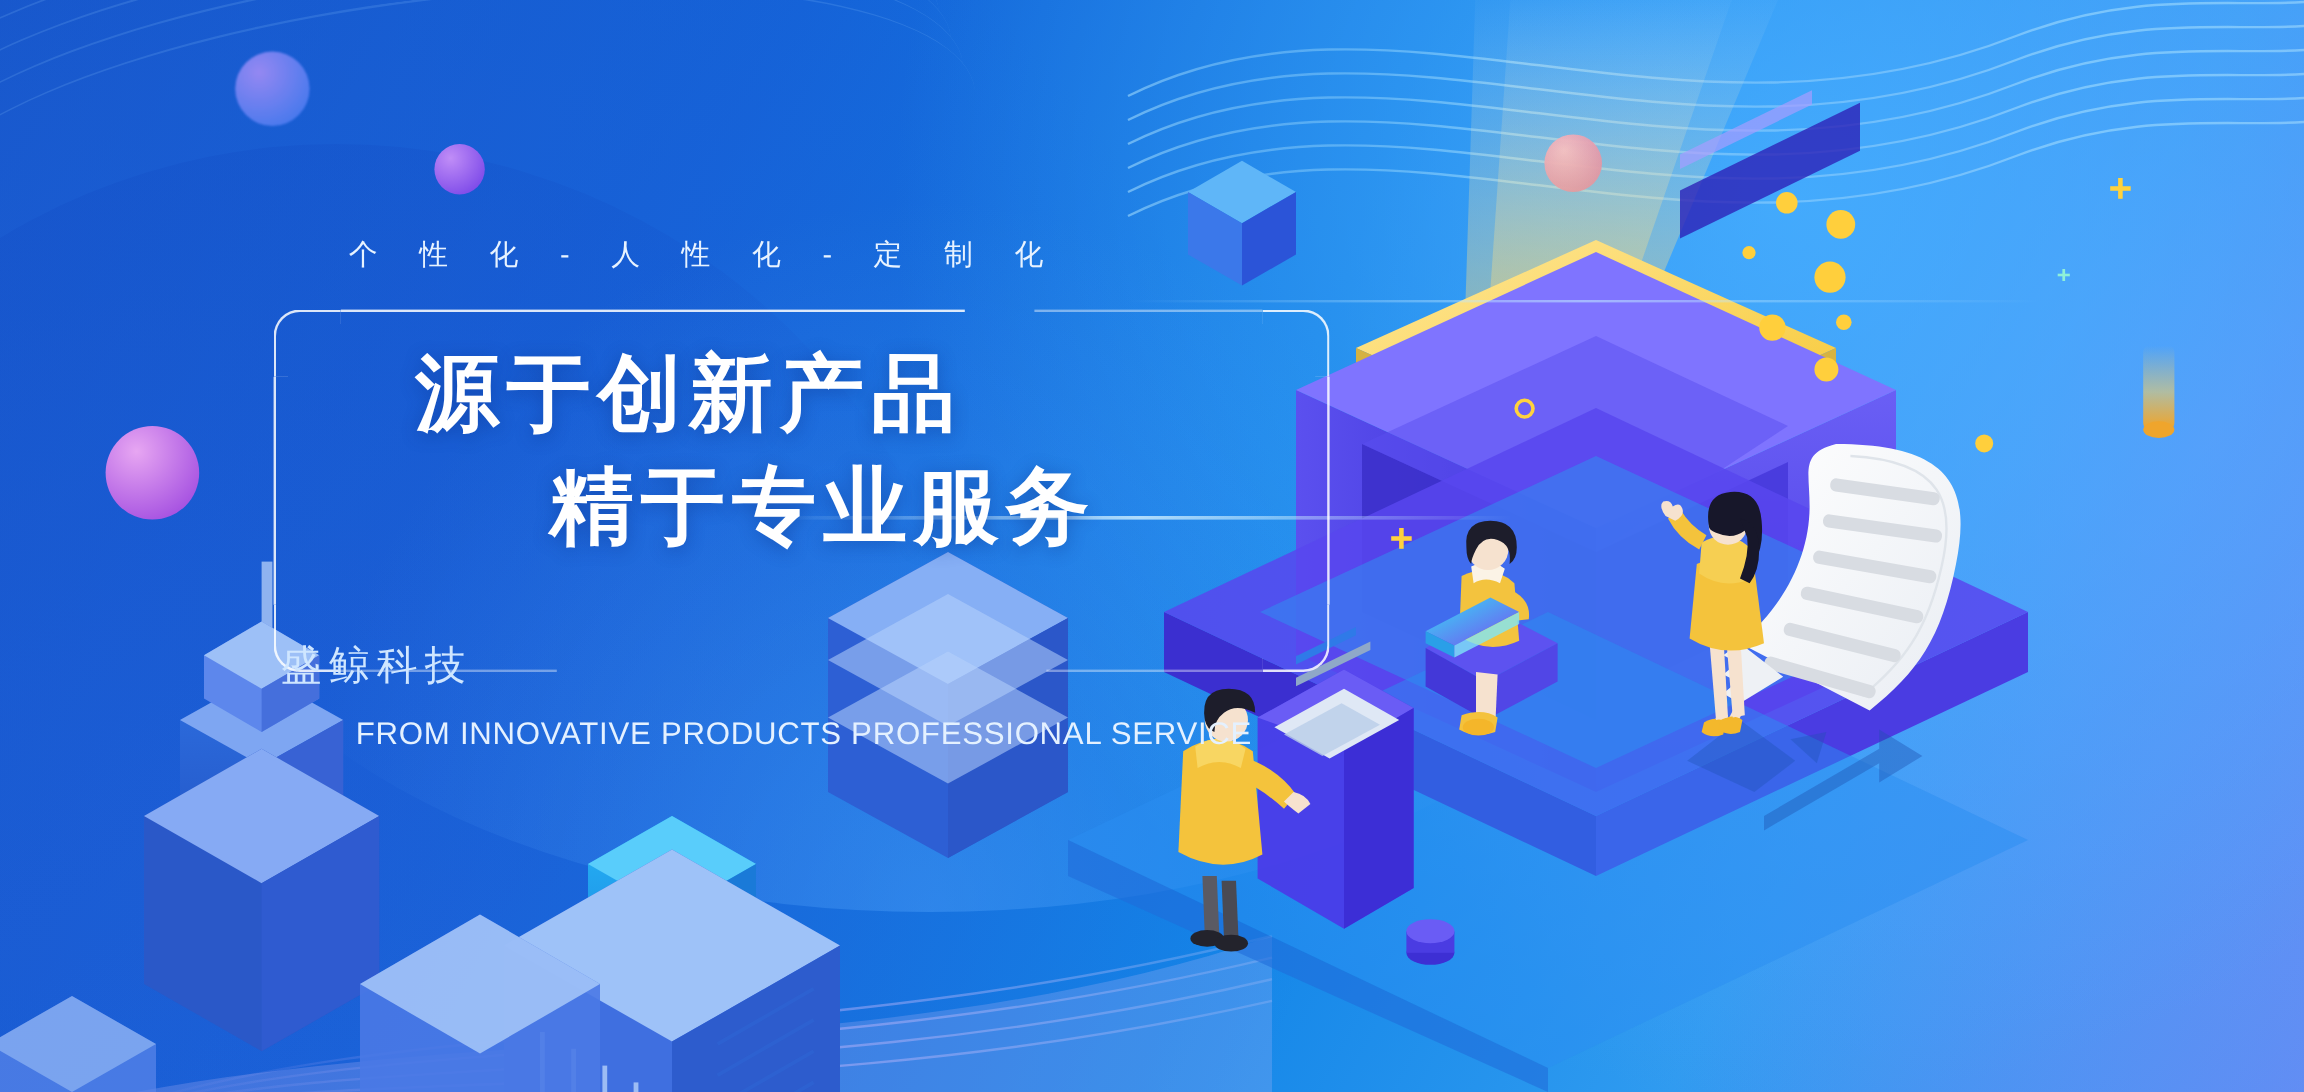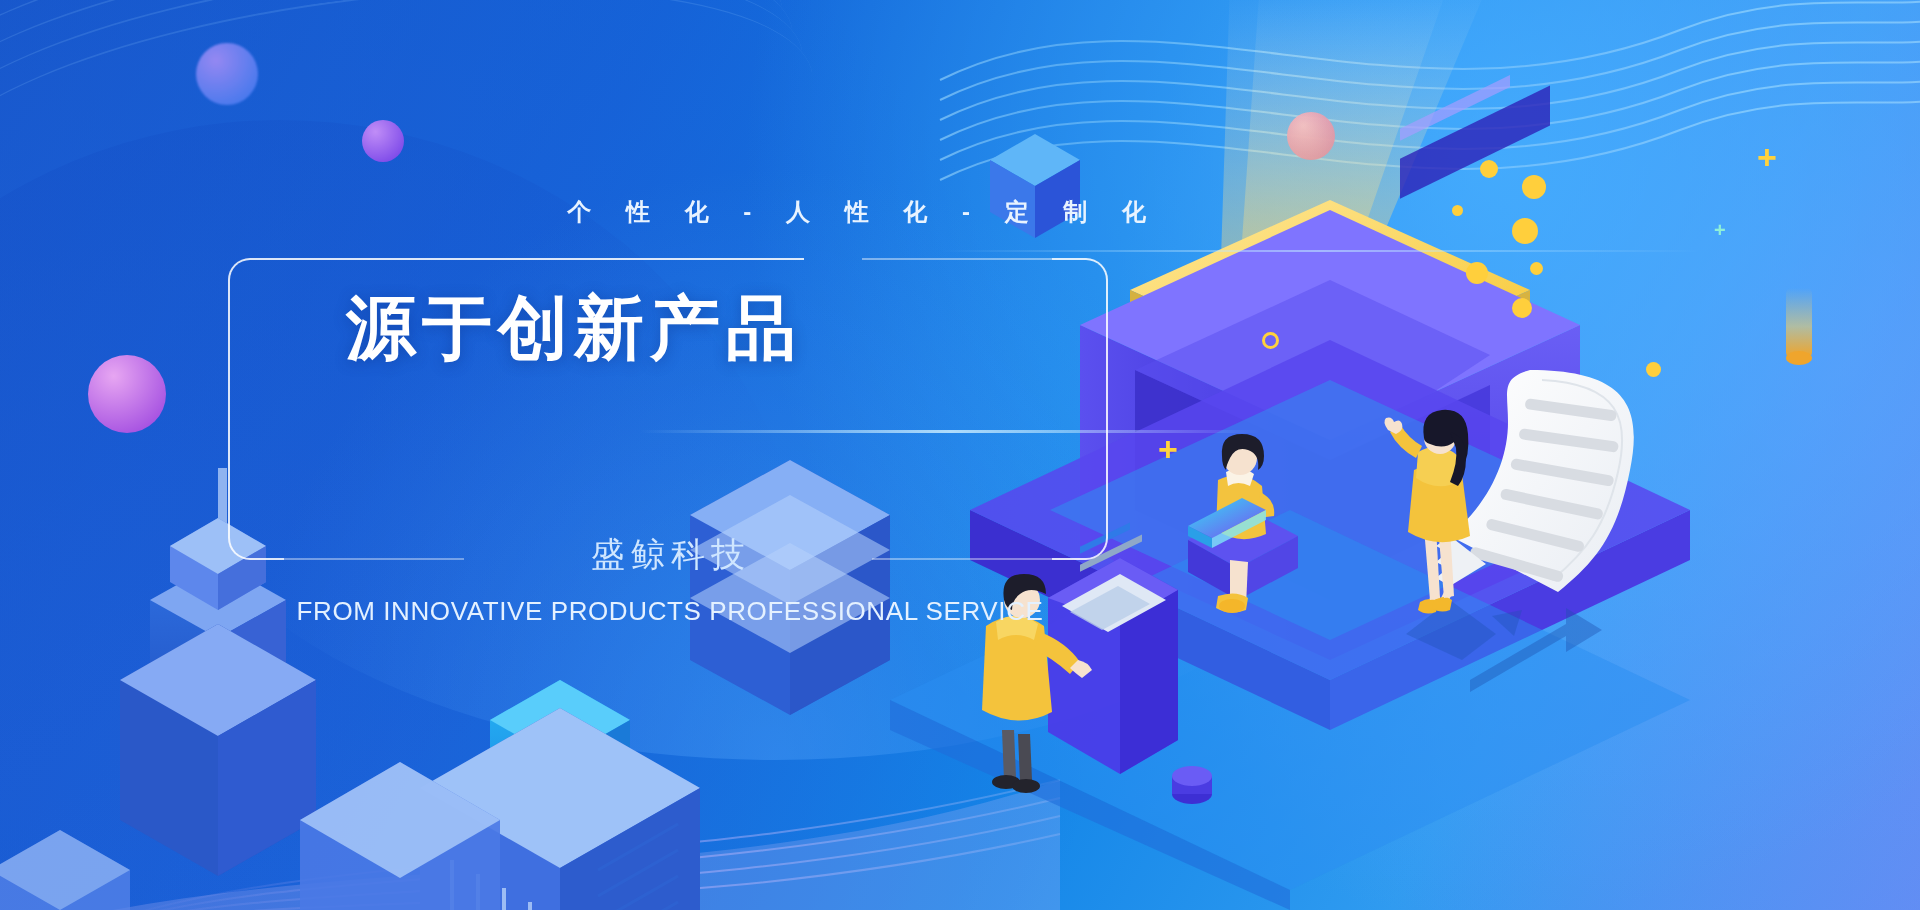--- a/index.html
+++ b/index.html
@@ -57,30 +57,30 @@
   .frame .edge{ position:absolute; background:rgba(255,255,255,.85); }
   .frame .corner{ position:absolute; border:2px solid rgba(255,255,255,.85); }
 
   
   .sheen{ position:absolute; left:640px; top:430px; width:620px; height:3px;
     background:linear-gradient(90deg, rgba(255,255,255,0), rgba(200,235,255,.85), rgba(255,255,255,0)); }
   .sheen2{ position:absolute; left:940px; top:250px; width:760px; height:2px;
     background:linear-gradient(90deg, rgba(255,255,255,0), rgba(190,230,255,.6), rgba(255,255,255,0)); }
 
   
-  .tagline{ position:absolute; left:0; top:196px; width:1160px; text-align:right;
-    color:#e8f3ff; font-size:24px; letter-spacing:14px; text-indent:14px; font-weight:700; }
+  .tagline{ position:absolute; left:0; top:196px; width:1160px; text-align:center;
+    color:#e8f3ff; font-size:24px; letter-spacing:14px; text-indent:14px; font-weight:400; }
 
   .headline{ position:absolute; left:228px; top:282px; width:880px; }
   .h-line{ color:#ffffff; font-weight:700; font-size:70px; line-height:1.34;
     letter-spacing:6px; text-shadow:0 2px 14px rgba(10,50,140,.45); }
   .h-l1{ padding-left:118px; }
   .h-l2{ padding-left:230px; }
 
-  .company{ position:absolute; left:228px; top:532px; width:880px; text-align:center;
+  .company{ position:absolute; left:228px; top:532px; width:880px; text-align:left;
     color:#cfe6ff; font-size:34px; letter-spacing:6px; text-indent:6px; }
   .subtitle{ position:absolute; left:170px; top:596px; width:1000px; text-align:center;
     color:#e4f1ff; font-size:26px; font-weight:400; letter-spacing:.6px; }
 
   svg{ display:block; overflow:visible; }
 </style>
 </head>
 <body>
 
 <div class="banner">
@@ -386,18 +386,19 @@
     <div class="corner" style="left:0;bottom:0;width:56px;height:56px;border-right:none;border-top:none;border-bottom-left-radius:22px;"></div>
     <div class="corner" style="right:0;bottom:0;width:56px;height:56px;border-left:none;border-top:none;border-bottom-right-radius:22px;"></div>
     <div class="edge" style="left:56px;bottom:0;width:180px;height:2px;opacity:.45;"></div>
     <div class="edge" style="right:56px;bottom:0;width:180px;height:2px;opacity:.45;"></div>
   </div>
 
   <div class="tagline">个 性 化 - 人 性 化 - 定 制 化</div>
 
   <div class="headline">
     <div class="h-line h-l1">源于创新产品</div>
+    <div class="h-line h-l2">精于专业服务</div>
   </div>
 
   <div class="company">盛鲸科技</div>
   <div class="subtitle">FROM INNOVATIVE PRODUCTS PROFESSIONAL SERVICE</div>
 
 </div>
 
 </body></html>

